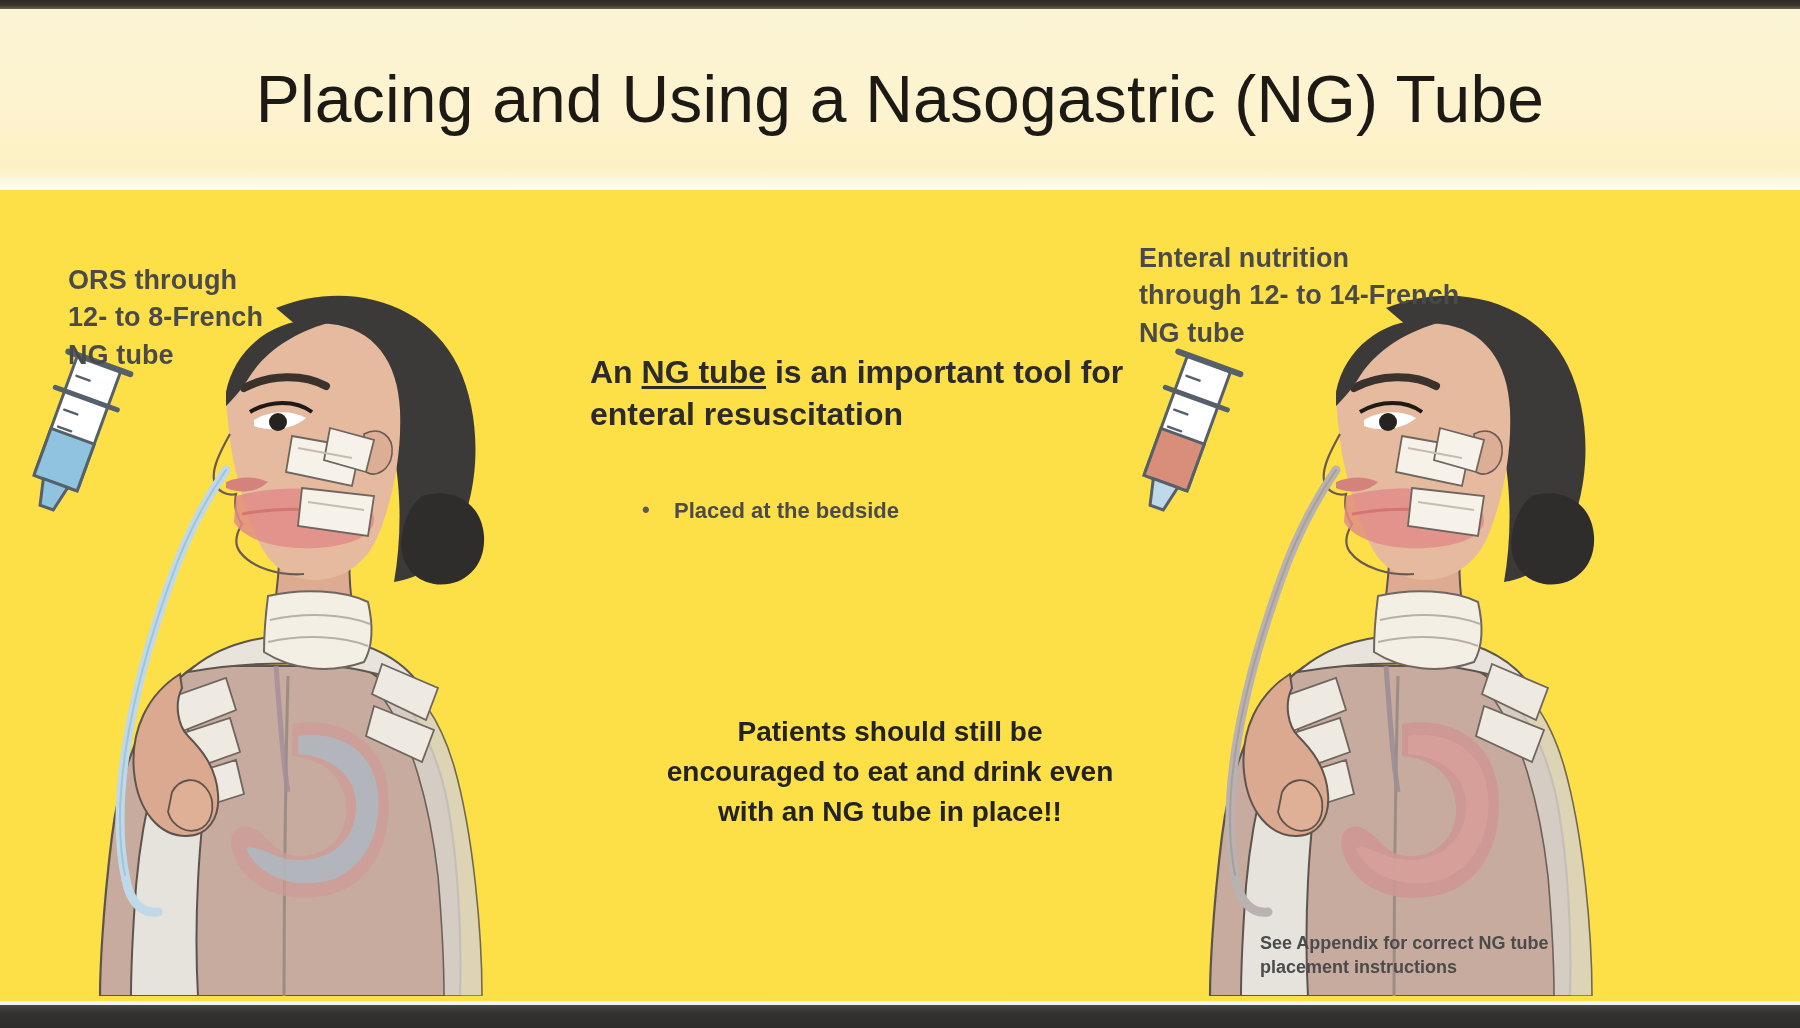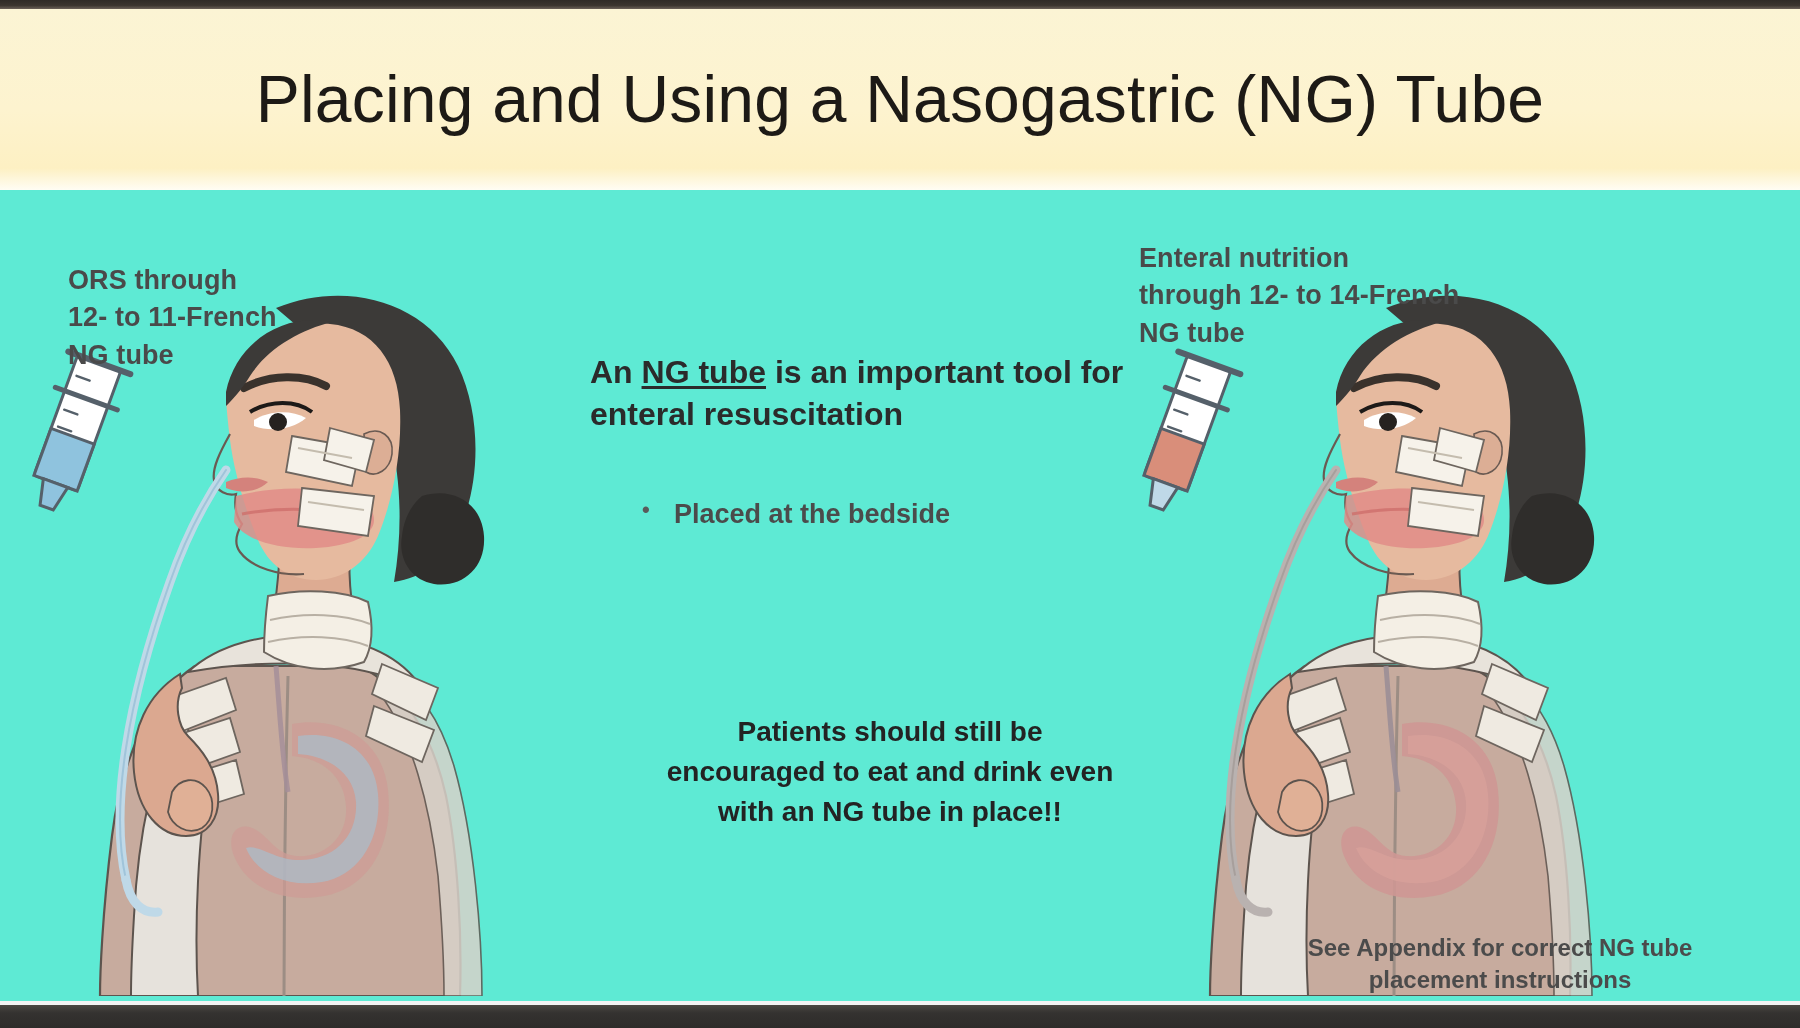--- a/index.html
+++ b/index.html
@@ -7,21 +7,21 @@
     padding: 0;
     background: #ffffff;
   }
   body {
     font-family: "Liberation Sans", sans-serif;
   }
   #slide {
     position: relative;
     width: 1800px;
     height: 1028px;
-    background: #5eead4;
+    background: #fde047;
     overflow: hidden;
   }
 
   
   .top-rule {
     position: absolute;
     left: 0; top: 0;
     width: 1800px; height: 9px;
     background: linear-gradient(180deg,#2f2b26 0%, #3b352e 60%, #6b6157 100%);
   }
@@ -70,22 +70,22 @@
     white-space: pre-line;
     letter-spacing: 0.1px;
   }
   .annot-left  { left: 68px;  top: 262px; }
   .annot-right { left: 1139px; top: 240px; }
 
   .appendix-note {
     position: absolute;
     left: 1260px; top: 932px;
     width: 480px;
-    text-align: center;
-    font-size: 24px;
+    text-align: left;
+    font-size: 18px;
     font-weight: bold;
     color: #4b4b4b;
     line-height: 1.32;
     white-space: pre-line;
   }
 
   
   .center-block {
     position: absolute;
     left: 590px; top: 352px;
@@ -100,21 +100,21 @@
   }
   .center-head u { text-decoration: underline; text-underline-offset: 3px; }
 
   .bullets {
     margin: 60px 0 0 0;
     padding: 0;
     list-style: none;
   }
   .bullets li {
     position: relative;
-    font-size: 27px;
+    font-size: 22px;
     font-weight: bold;
     color: #4b4b4b;
     line-height: 1.44;
     padding-left: 84px;
     margin-bottom: 2px;
   }
   .bullets li::before {
     content: "\2022";
     position: absolute;
     left: 52px;
@@ -248,21 +248,21 @@
             <path d="M10 62 L24 62"></path>
               <path d="M10 80 L24 80"></path>
           </g>
           <path d="M14 134 L40 134 L34 160 L20 160 Z" fill="#8FC3DE" stroke="#55606a" stroke-width="3"></path>
         </g>
       </g>
     </svg>
   </div>
 
   <div class="annot annot-left">ORS through
-12- to 11-French
+12- to 8-French
 NG tube</div>
 
   <div class="center-block">
     <div class="center-head"><span>An </span><u>NG tube</u><span> is an important tool for enteral resuscitation</span></div>
 
     <ul class="bullets">
       <li>Placed at the bedside</li>
     </ul>
   </div>
 

